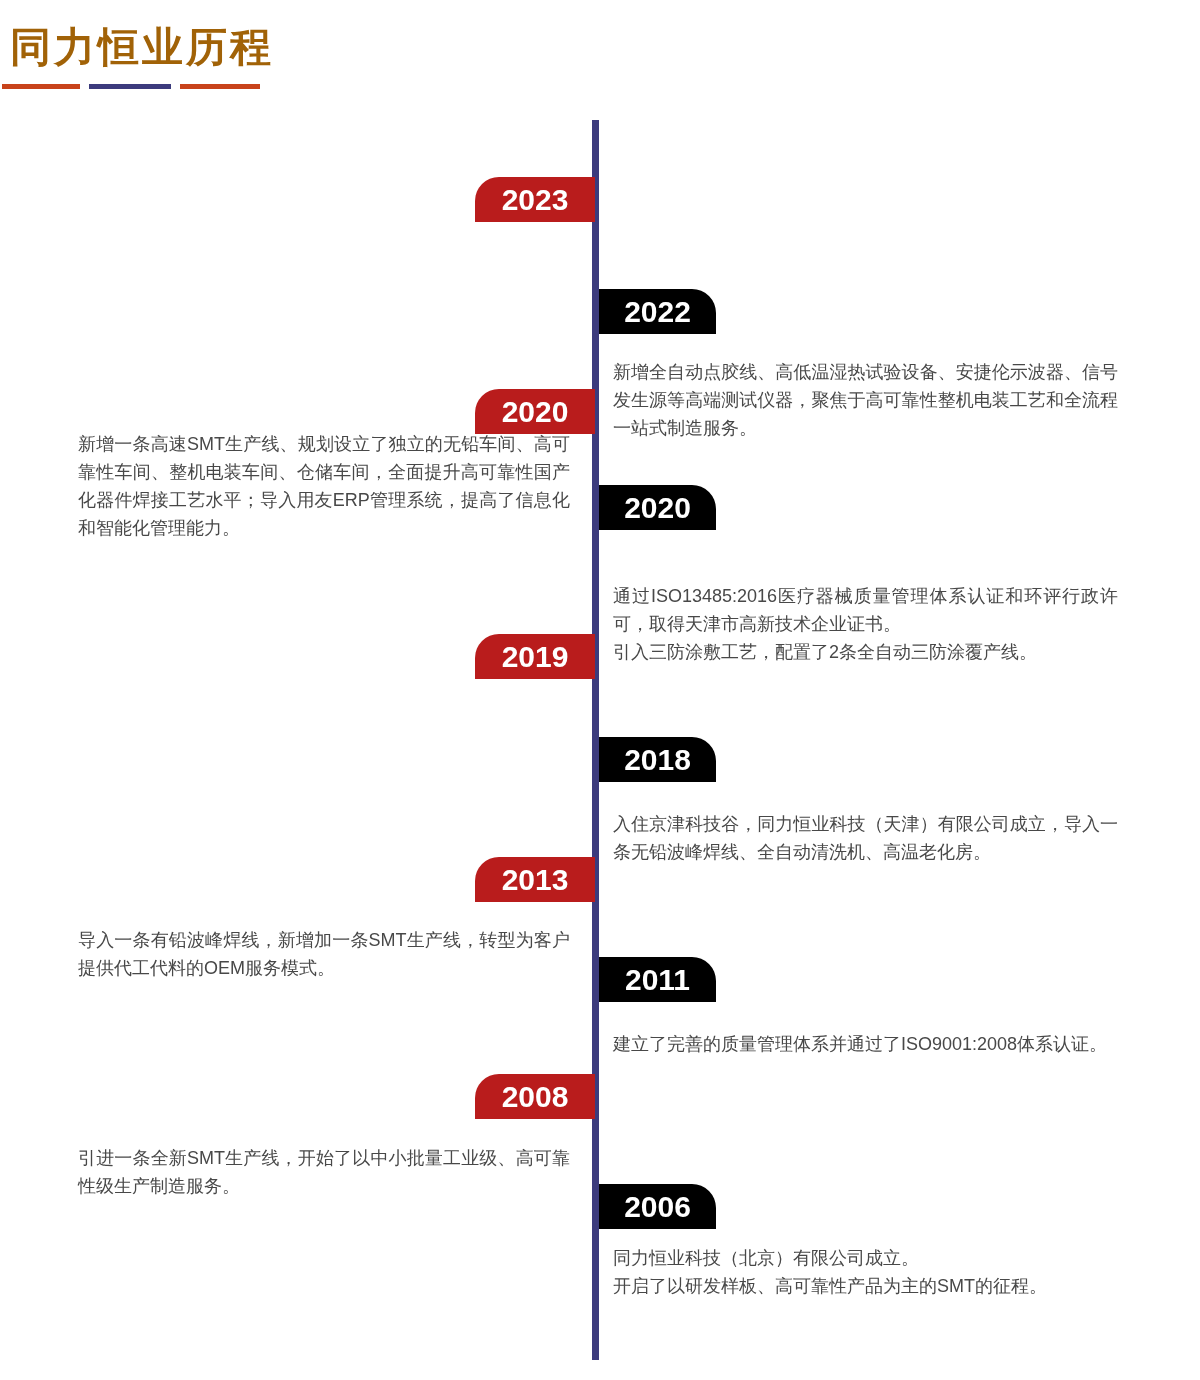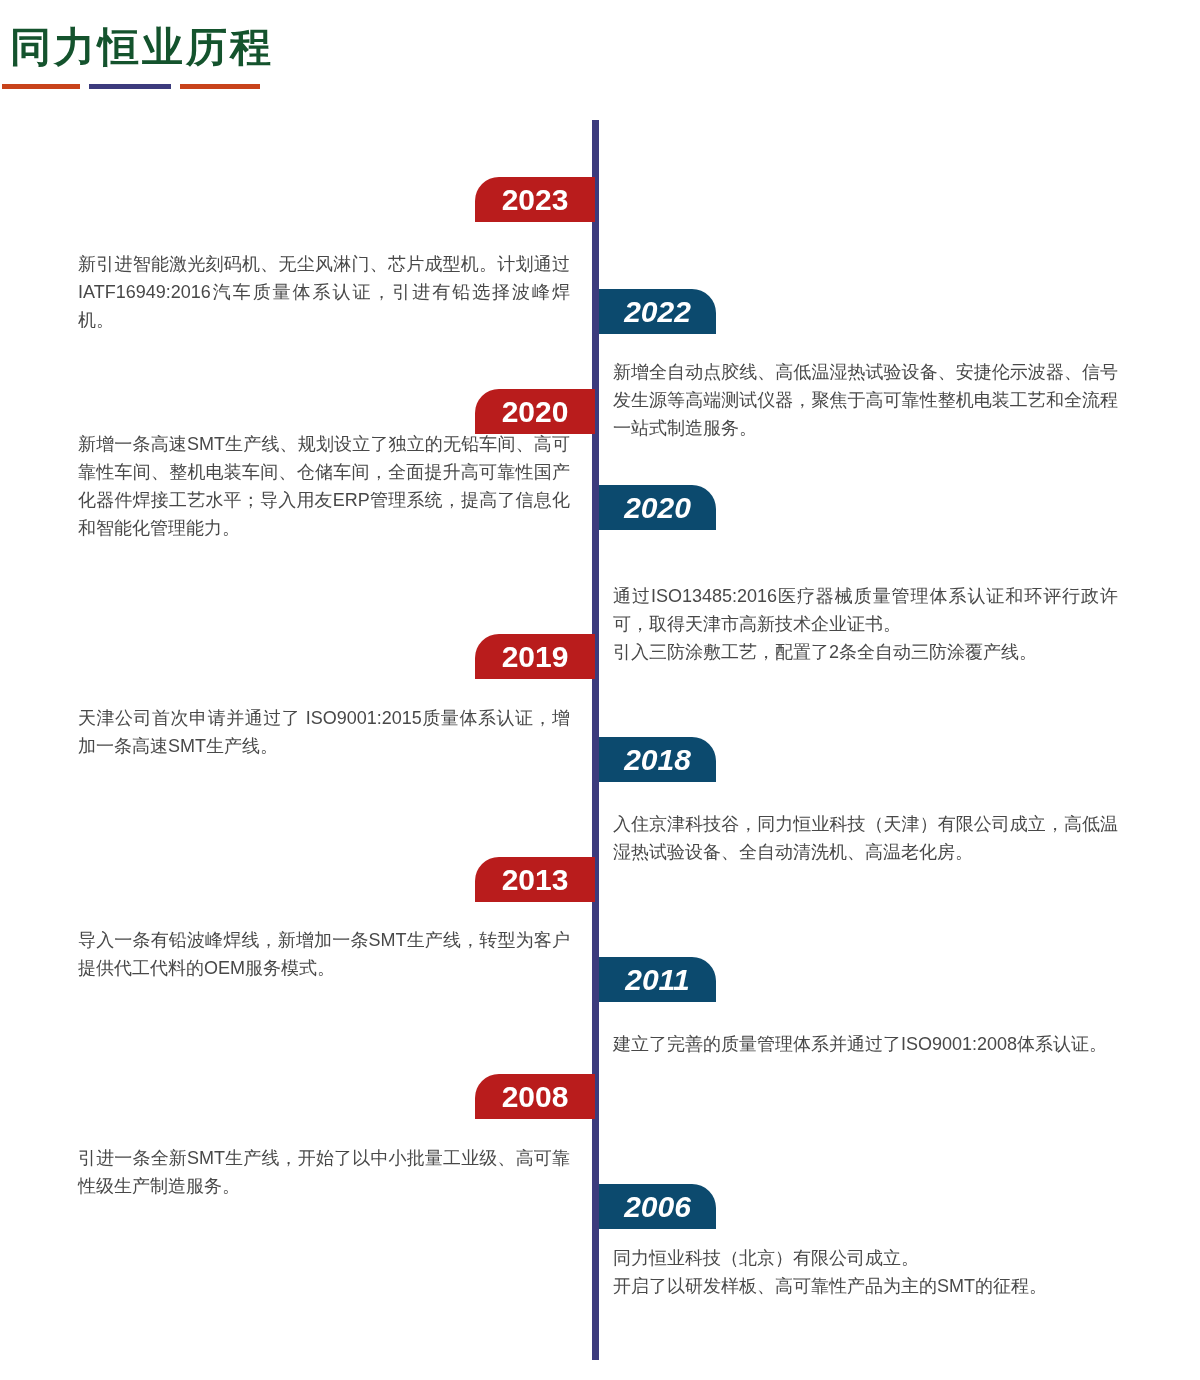--- a/index.html
+++ b/index.html
@@ -12,21 +12,21 @@
     font-family: "Liberation Sans", "DejaVu Sans", sans-serif;
   }
   
   .page-title {
     position: absolute;
     left: 10px;
     top: 20px;
     font-size: 41px;
     font-weight: 700;
     letter-spacing: 3px;
-    color: #14532d;
+    color: #a16207;
     white-space: nowrap;
   }
   .title-bar {
     position: absolute;
     top: 84px;
     height: 5px;
   }
   .bar-orange { background: #C8431B; }
   .bar-purple { background: #3C3B7D; }
   .bar-1 { left: 2px;   width: 78px; }
@@ -54,23 +54,22 @@
   }
   .badge.left {
     left: 475px;
     width: 120px;
     background: #b91c1c;
     border-radius: 24px 0 0 0;
   }
   .badge.right {
     left: 599px;
     width: 117px;
-    background: #0c4a6e;
+    background: #000000;
     border-radius: 0 24px 0 0;
-    font-style: italic;
   }
   
   .desc {
     position: absolute;
     font-size: 18px;
     line-height: 28px;
     color: #484848;
     white-space: pre-line;
     text-align: justify;
     text-justify: inter-ideograph;
@@ -84,37 +83,35 @@
 <div id="page">
 
   <div class="page-title">同力恒业历程</div>
   <div class="title-bar bar-orange bar-1"></div>
   <div class="title-bar bar-purple bar-2"></div>
   <div class="title-bar bar-orange bar-3"></div>
 
   <div class="timeline-line"></div>
 
   <div class="badge left" style="top:177px">2023</div>
-  <div class="desc left" style="top:250px">新引进智能激光刻码机、无尘风淋门、芯片成型机。计划通过IATF16949:2016汽车质量体系认证，引进有铅选择波峰焊机。</div>
 
   <div class="badge right" style="top:289px">2022</div>
   <div class="desc right" style="top:358px">新增全自动点胶线、高低温湿热试验设备、安捷伦示波器、信号发生源等高端测试仪器，聚焦于高可靠性整机电装工艺和全流程一站式制造服务。</div>
 
   <div class="badge left" style="top:389px">2020</div>
   <div class="desc left" style="top:430px">新增一条高速SMT生产线、规划设立了独立的无铅车间、高可靠性车间、整机电装车间、仓储车间，全面提升高可靠性国产化器件焊接工艺水平；导入用友ERP管理系统，提高了信息化和智能化管理能力。</div>
 
   <div class="badge right" style="top:485px">2020</div>
   <div class="desc right" style="top:582px">通过ISO13485:2016医疗器械质量管理体系认证和环评行政许可，取得天津市高新技术企业证书。
 引入三防涂敷工艺，配置了2条全自动三防涂覆产线。</div>
 
   <div class="badge left" style="top:634px">2019</div>
-  <div class="desc left" style="top:704px">天津公司首次申请并通过了 ISO9001:2015质量体系认证，增加一条高速SMT生产线。</div>
 
   <div class="badge right" style="top:737px">2018</div>
-  <div class="desc right" style="top:810px">入住京津科技谷，同力恒业科技（天津）有限公司成立，高低温湿热试验设备、全自动清洗机、高温老化房。</div>
+  <div class="desc right" style="top:810px">入住京津科技谷，同力恒业科技（天津）有限公司成立，导入一条无铅波峰焊线、全自动清洗机、高温老化房。</div>
 
   <div class="badge left" style="top:857px">2013</div>
   <div class="desc left" style="top:926px">导入一条有铅波峰焊线，新增加一条SMT生产线，转型为客户提供代工代料的OEM服务模式。</div>
 
   <div class="badge right" style="top:957px">2011</div>
   <div class="desc right" style="top:1030px">建立了完善的质量管理体系并通过了ISO9001:2008体系认证。</div>
 
   <div class="badge left" style="top:1074px">2008</div>
   <div class="desc left" style="top:1144px">引进一条全新SMT生产线，开始了以中小批量工业级、高可靠性级生产制造服务。</div>
 

